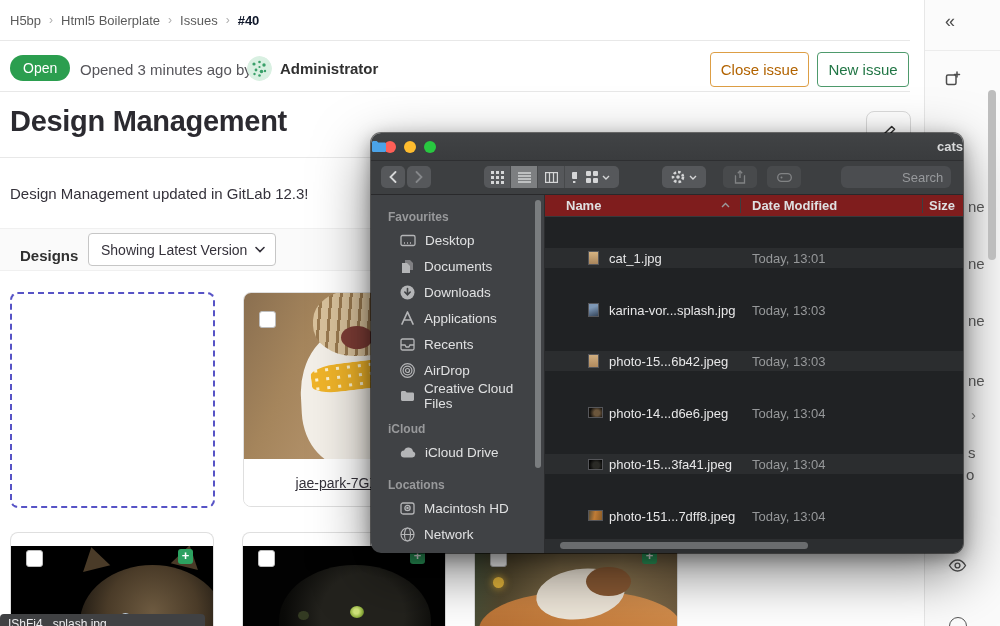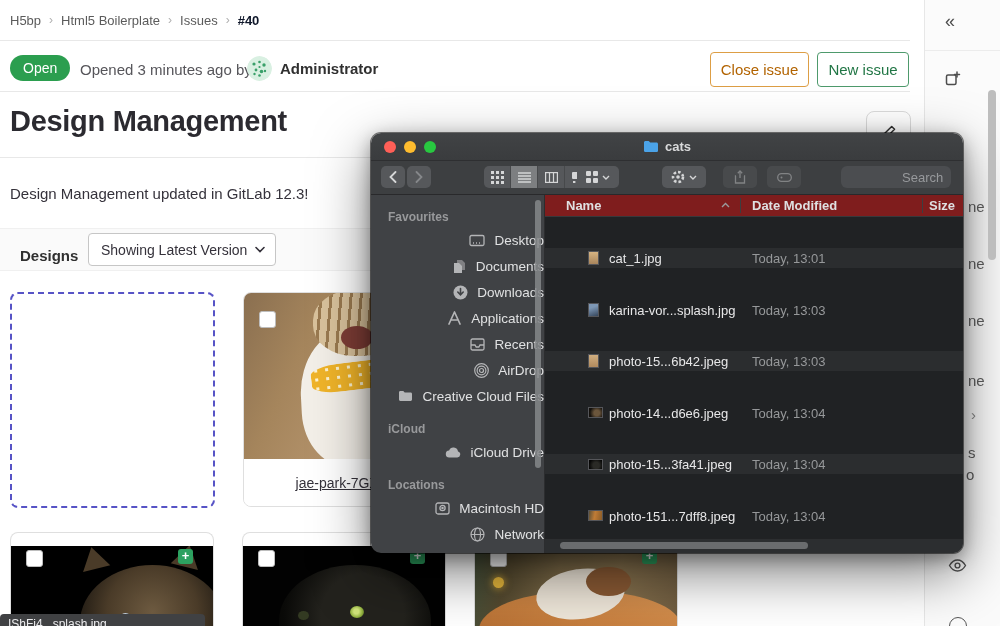--- a/index.html
+++ b/index.html
@@ -108,21 +108,21 @@
 
   
   .finder{left:371px;top:133px;width:592px;height:420px;border-radius:10px;overflow:hidden;z-index:10;
           box-shadow:0 20px 55px rgba(0,0,0,.5),0 5px 18px rgba(0,0,0,.35),0 0 0 1px rgba(0,0,0,.5);
           display:flex;flex-direction:column;}
   .f-titlebar{height:27px;background:linear-gradient(#414345,#3a3c3e);position:relative;flex:none;
               border-bottom:1px solid #2e2f31;}
   .tl{position:absolute;top:8px;width:12px;height:12px;border-radius:50%;cursor:pointer;}
   .tl-red{left:13px;background:#ff5f57;} .tl-yellow{left:33px;background:#febc2e;} .tl-green{left:53px;background:#28c840;}
   .f-title{position:absolute;left:0;right:0;top:0;height:27px;display:flex;align-items:center;
-           justify-content:center;gap:6px;color:#d9dadb;font-size:13px;font-weight:700;}
+           justify-content:space-between;gap:6px;color:#d9dadb;font-size:13px;font-weight:700;}
   .f-toolbar{height:33px;background:#3d3f41;border-bottom:1px solid #29292b;position:relative;flex:none;}
   .tbtn{position:absolute;top:5px;height:22px;background:#56585b;border-radius:5px;display:flex;
         align-items:center;justify-content:center;color:#d5d6d7;cursor:pointer;}
   .tbtn.dim{opacity:.45;}
   .nav-back{left:10px;width:24px;} .nav-fwd{left:36px;width:24px;color:#85878a;}
   .viewgroup{position:absolute;left:113px;top:5px;height:22px;display:flex;background:#56585b;
              border-radius:5px;overflow:hidden;}
   .vseg{width:26px;height:22px;display:flex;align-items:center;justify-content:center;color:#d5d6d7;cursor:pointer;}
   .vseg.sel{background:#7d7f81;}
   .vseg + .vseg{border-left:1px solid #47494b;}
@@ -131,22 +131,22 @@
   .searchbox{position:absolute;left:470px;top:5px;width:110px;height:22px;background:#4b4d50;
              border-radius:6px;display:flex;align-items:center;gap:5px;padding:0 6px;box-sizing:border-box;}
   .searchbox input{background:transparent;border:none;outline:none;width:80px;color:#d5d6d7;
                    font-size:13px;font-family:"Liberation Sans",sans-serif;margin-left:48px;}
   .searchbox input::placeholder{color:#97999c;}
 
   .f-body{flex:1;display:flex;min-height:0;}
   .f-sidebar{width:174px;background:#404245;border-right:1px solid #2c2d2f;flex:none;position:relative;
              padding-top:9px;box-sizing:border-box;}
   .fsb-title{padding:6px 0 3px 17px;font-size:12px;font-weight:700;color:#98999b;}
-  .fsb-item{height:26px;display:flex;align-items:center;gap:9px;padding-left:17px;font-size:13.5px;
-            color:#e0e1e2;cursor:pointer;justify-content:flex-end;}
+  .fsb-item{height:26px;display:flex;align-items:center;gap:9px;padding-left:29px;font-size:13.5px;
+            color:#e0e1e2;cursor:pointer;}
   .fsb-item svg{flex:none;color:#b4b5b7;}
   .fsb-scroll{position:absolute;right:3px;top:5px;width:6px;height:268px;border-radius:3px;background:#85878a;opacity:.85;}
 
   .f-content{flex:1;background:#202224;position:relative;min-width:0;}
   .fhead{height:21px;background:#7f1d1d;border-bottom:1px solid #38393b;position:relative;
          font-size:13px;font-weight:700;color:#dfe0e1;}
   .fh-name{position:absolute;left:21px;top:3px;cursor:pointer;}
   .fh-caret{position:absolute;left:176px;top:7px;color:#9a9b9d;}
   .fh-date{position:absolute;left:207px;top:3px;color:#dfe0e1;cursor:pointer;}
   .fh-size{position:absolute;right:8px;top:3px;cursor:pointer;}

